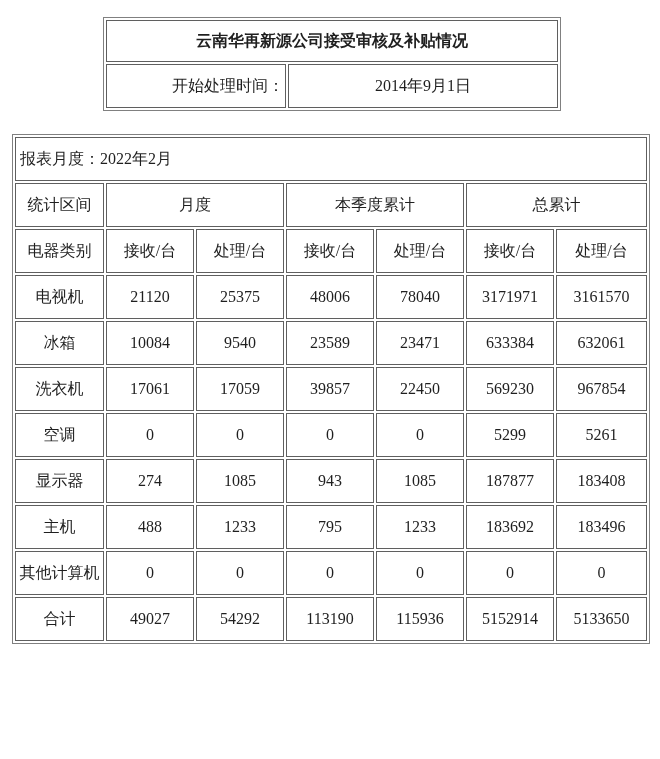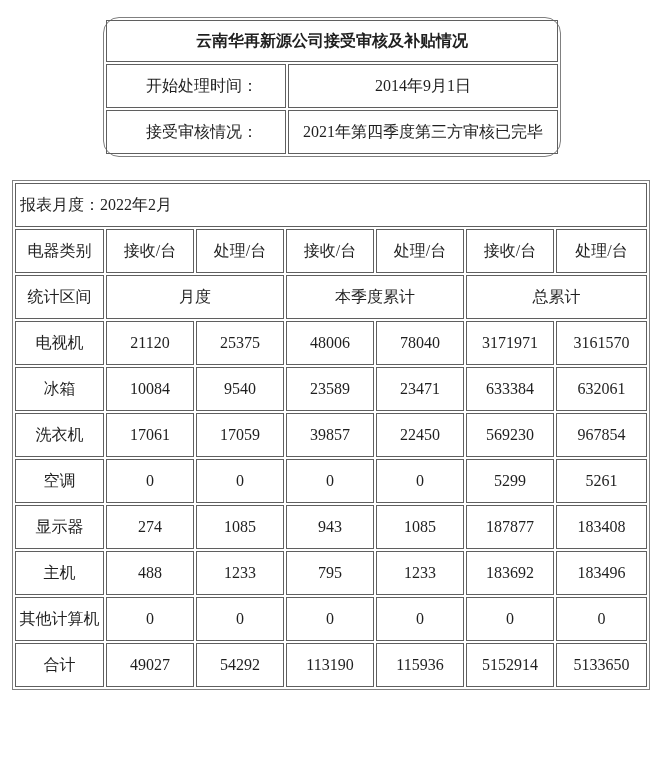--- a/index.html
+++ b/index.html
@@ -24,30 +24,29 @@
   td {
     border: 1px solid #5f5f5f;
     vertical-align: middle;
     overflow: hidden;
     line-height: 1.3;
   }
   
   .t1 {
     margin: 17px 0 0 103px;
     width: 454px;
-    border-radius: 16px;
   }
   .t1 .title-cell {
     height: 38px;
     text-align: center;
     font-weight: bold;
   }
   .t1 .lbl {
     height: 40px;
-    text-align: center;
+    text-align: right;
     padding-left: 13px;
   }
   .t1 .val {
     text-align: center;
     margin-top: 30px;
   }
   .t1 .tall {
     height: 64px;
   }
   
@@ -77,55 +76,51 @@
       <col style="width:270px">
     </colgroup>
   <tbody>
       <tr>
     <td colspan="2" class="title-cell">云南华再新源公司接受审核及补贴情况</td>
   </tr>
   <tr>
     <td class="lbl">开始处理时间：</td>
     <td class="val">2014年9月1日</td>
   </tr>
-  <tr>
-    <td class="lbl">接受审核情况：</td>
-    <td class="val">2021年第四季度第三方审核已完毕</td>
-  </tr>
 </tbody>
   </table>
 
 <table class="t2">
   <colgroup>
     <col style="width:89px">
       <col style="width:88px">
       <col style="width:88px">
     <col style="width:88px">
       <col style="width:88px">
       <col style="width:88px">
       <col style="width:91px">
   </colgroup>
   <tbody>
       <tr>
     <td colspan="7" class="month-cell"><span>报表月度：</span><span>2022年2月</span></td>
   </tr>
   <tr>
+    <td>统计区间</td>
+    <td colspan="2">月度</td>
+    <td colspan="2">本季度累计</td>
+    <td colspan="2">总累计</td>
+  </tr>
+  <tr>
     <td>电器类别</td>
     <td>接收/台</td>
     <td>处理/台</td>
     <td>接收/台</td>
     <td>处理/台</td>
     <td>接收/台</td>
     <td>处理/台</td>
-  </tr>
-  <tr>
-    <td>统计区间</td>
-    <td colspan="2">月度</td>
-    <td colspan="2">本季度累计</td>
-    <td colspan="2">总累计</td>
   </tr>
   <tr>
     <td class="cat">电视机</td>
     <td>21120</td>
     <td>25375</td>
     <td>48006</td>
     <td>78040</td>
     <td>3171971</td>
     <td>3161570</td>
   </tr>

